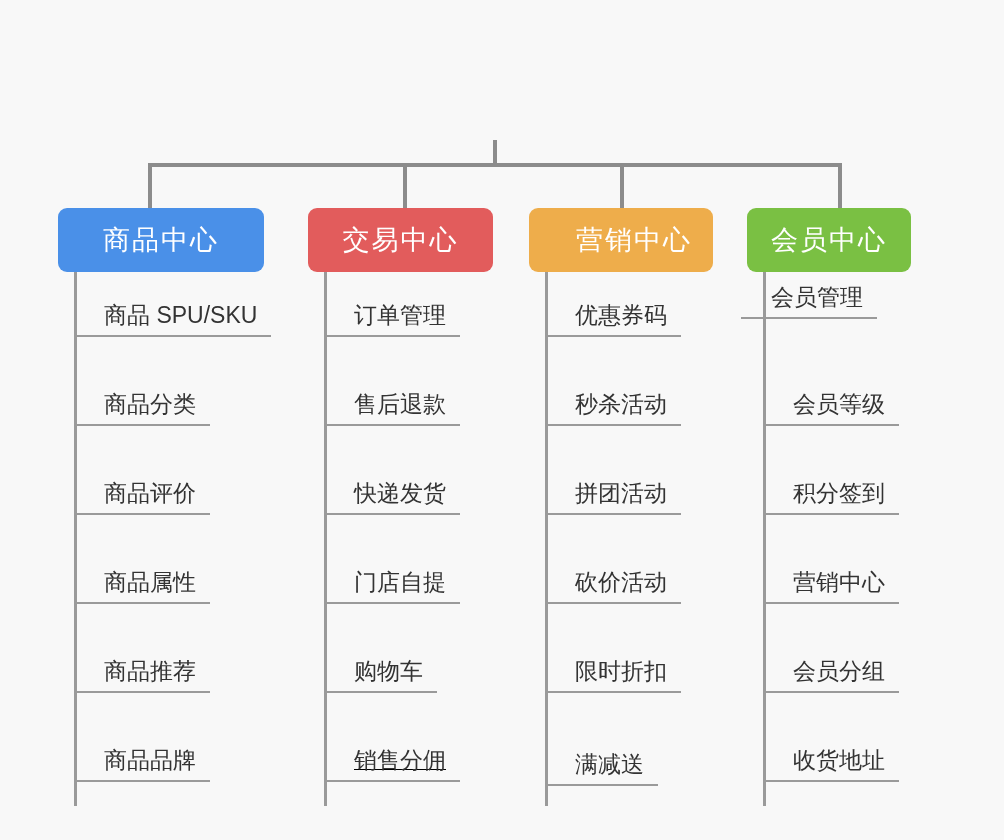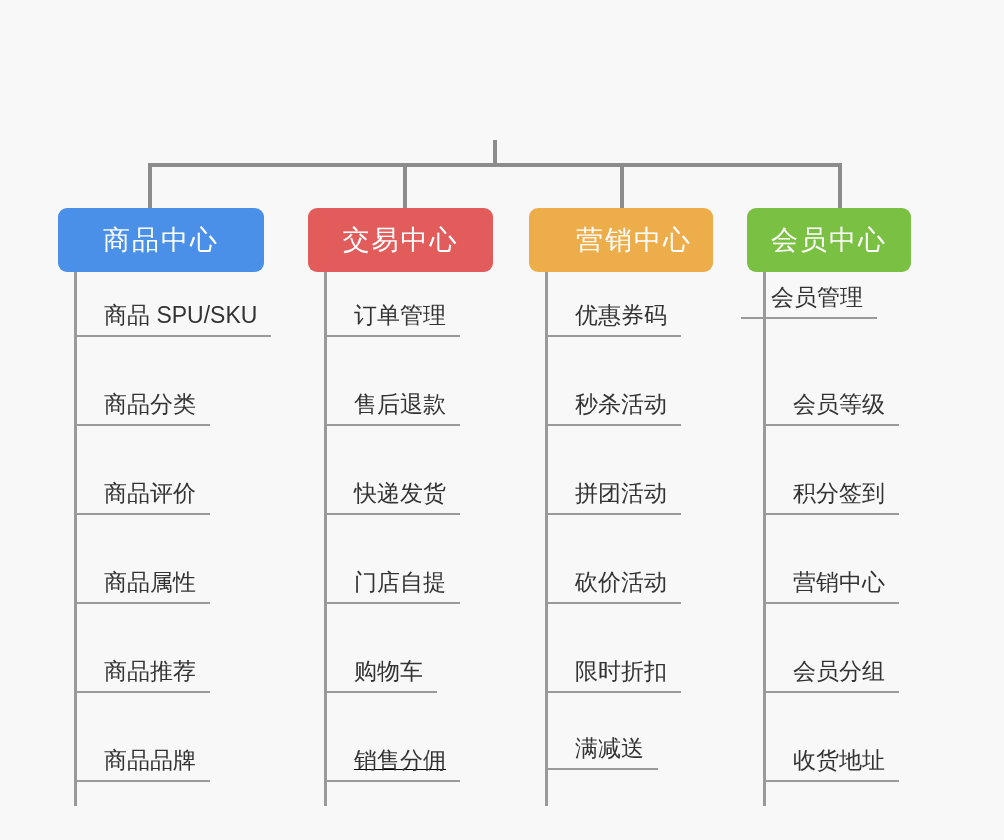--- a/index.html
+++ b/index.html
@@ -212,21 +212,21 @@
     <div class="leaf" style="top:331px;">
       <div class="leaf-inner">
         <span class="leaf-label">砍价活动</span>
       </div>
     </div>
     <div class="leaf" style="top:420px;">
       <div class="leaf-inner">
         <span class="leaf-label">限时折扣</span>
       </div>
     </div>
-    <div class="leaf" style="top:497px;">
+    <div class="leaf" style="top:513px;">
       <div class="leaf-inner">
         <span class="leaf-label">满减送</span>
       </div>
     </div>
   </div>
 
   <div class="column" style="left:747px;">
     <div class="col-header" style="width: 164px; background: rgb(122, 192, 67);">
       <span>会员中心</span>
     </div>

